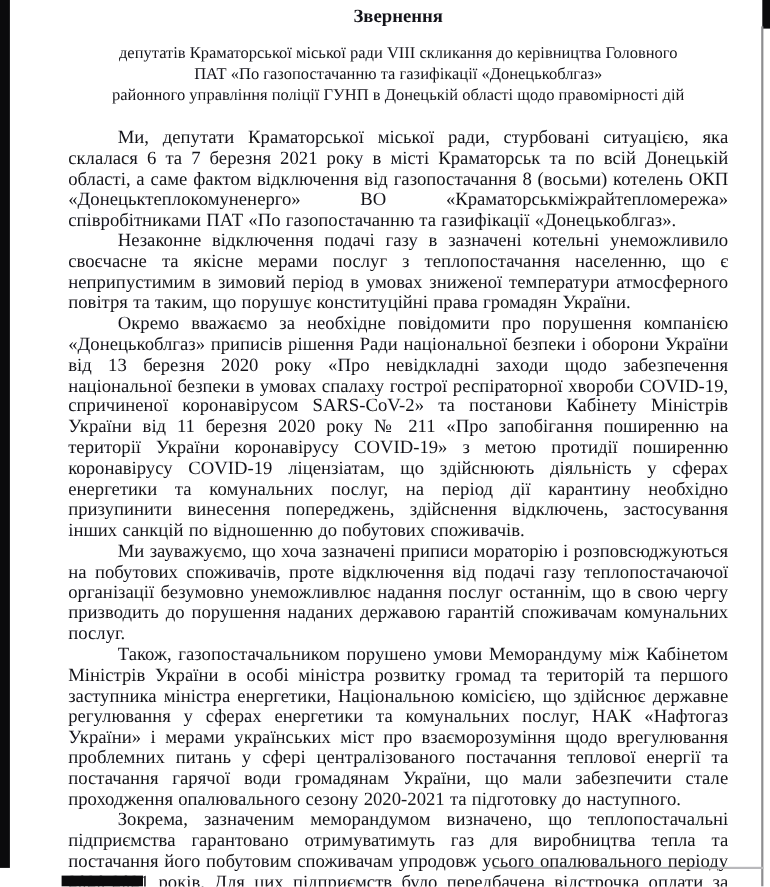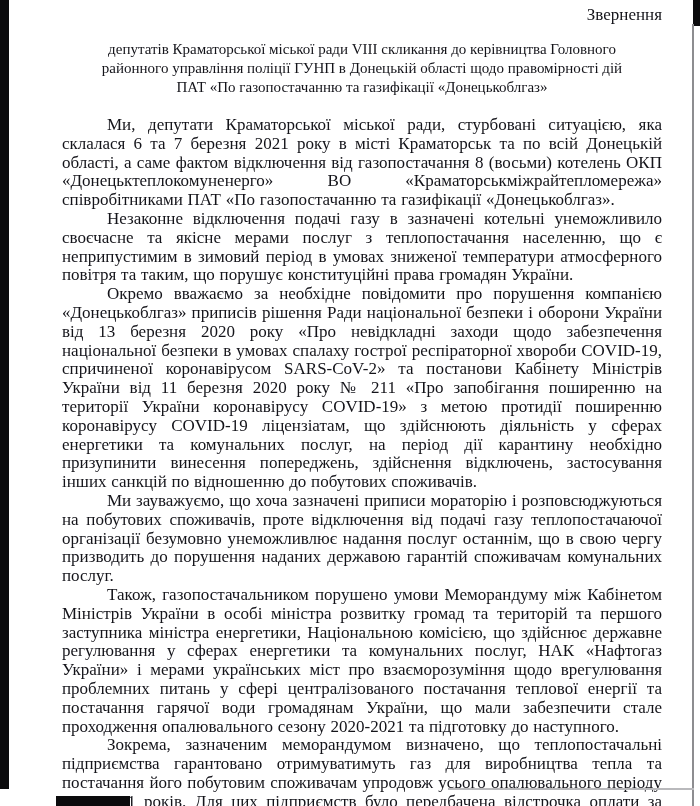--- a/index.html
+++ b/index.html
@@ -21,22 +21,22 @@
     inset: 0;
     background: #ffffff;
   }
   .content {
     position: absolute;
     left: 62px;
     top: 4px;
     width: 600px;
   }
   .doc-title {
-    text-align: right;
-    font-weight: normal;
+    text-align: center;
+    font-weight: bold;
     font-size: 17px;
     line-height: 21px;
     margin: 0 0 15px 0;
   }
   .doc-heading {
     text-align: center;
     font-size: 15px;
     line-height: 19px;
     margin: 0 0 19px 0;
   }
@@ -87,22 +87,22 @@
 <body>
 
 <div class="page">
 
   <div class="content">
 
     <div class="doc-title">Звернення</div>
 
     <div class="doc-heading">
       <div>депутатів Краматорської міської ради VIII скликання до керівництва Головного</div>
+      <div>ПАТ «По газопостачанню та газифікації «Донецькоблгаз»</div>
       <div>районного управління поліції ГУНП в Донецькій області щодо правомірності дій</div>
-      <div>ПАТ «По газопостачанню та газифікації «Донецькоблгаз»</div>
     </div>
 
     <div class="doc-body">
       <p>Ми, депутати Краматорської міської ради, стурбовані ситуацією, яка склалася 6 та 7 березня 2021 року в місті Краматорськ та по всій Донецькій області, а саме фактом відключення від газопостачання 8 (восьми) котелень ОКП «Донецьктеплокомуненерго» ВО «Краматорськміжрайтепломережа» співробітниками ПАТ «По газопостачанню та газифікації «Донецькоблгаз».</p>
       <p>Незаконне відключення подачі газу в зазначені котельні унеможливило своєчасне та якісне мерами послуг з теплопостачання населенню, що є неприпустимим в зимовий період в умовах зниженої температури атмосферного повітря та таким, що порушує конституційні права громадян України.</p>
       <p>Окремо вважаємо за необхідне повідомити про порушення компанією «Донецькоблгаз» приписів рішення Ради національної безпеки і оборони України від 13 березня 2020 року «Про невідкладні заходи щодо забезпечення національної безпеки в умовах спалаху гострої респіраторної хвороби COVID-19, спричиненої коронавірусом SARS-CoV-2» та постанови Кабінету Міністрів України від 11 березня 2020 року № 211 «Про запобігання поширенню на території України коронавірусу COVID-19» з метою протидії поширенню коронавірусу COVID-19 ліцензіатам, що здійснюють діяльність у сферах енергетики та комунальних послуг, на період дії карантину необхідно призупинити винесення попереджень, здійснення відключень, застосування інших санкцій по відношенню до побутових споживачів.</p>
       <p>Ми зауважуємо, що хоча зазначені приписи мораторію і розповсюджуються на побутових споживачів, проте відключення від подачі газу теплопостачаючої організації безумовно унеможливлює надання послуг останнім, що в свою чергу призводить до порушення наданих державою гарантій споживачам комунальних послуг.</p>
       <p>Також, газопостачальником порушено умови Меморандуму між Кабінетом Міністрів України в особі міністра розвитку громад та територій та першого заступника міністра енергетики, Національною комісією, що здійснює державне регулювання у сферах енергетики та комунальних послуг, НАК «Нафтогаз України» і мерами українських міст про взаєморозуміння щодо врегулювання проблемних питань у сфері централізованого постачання теплової енергії та постачання гарячої води громадянам України, що мали забезпечити стале проходження опалювального сезону 2020-2021 та підготовку до наступного.</p>
       <p>Зокрема, зазначеним меморандумом визначено, що теплопостачальні підприємства гарантовано отримуватимуть газ для виробництва тепла та постачання його побутовим споживачам упродовж усього опалювального періоду 2020-2021 років. Для цих підприємств було передбачена відстрочка оплати за природний газ та компенсація різниці між ринковою ціною природного газу та ціною, врахованою в тарифах за тепло.</p>
     </div>

